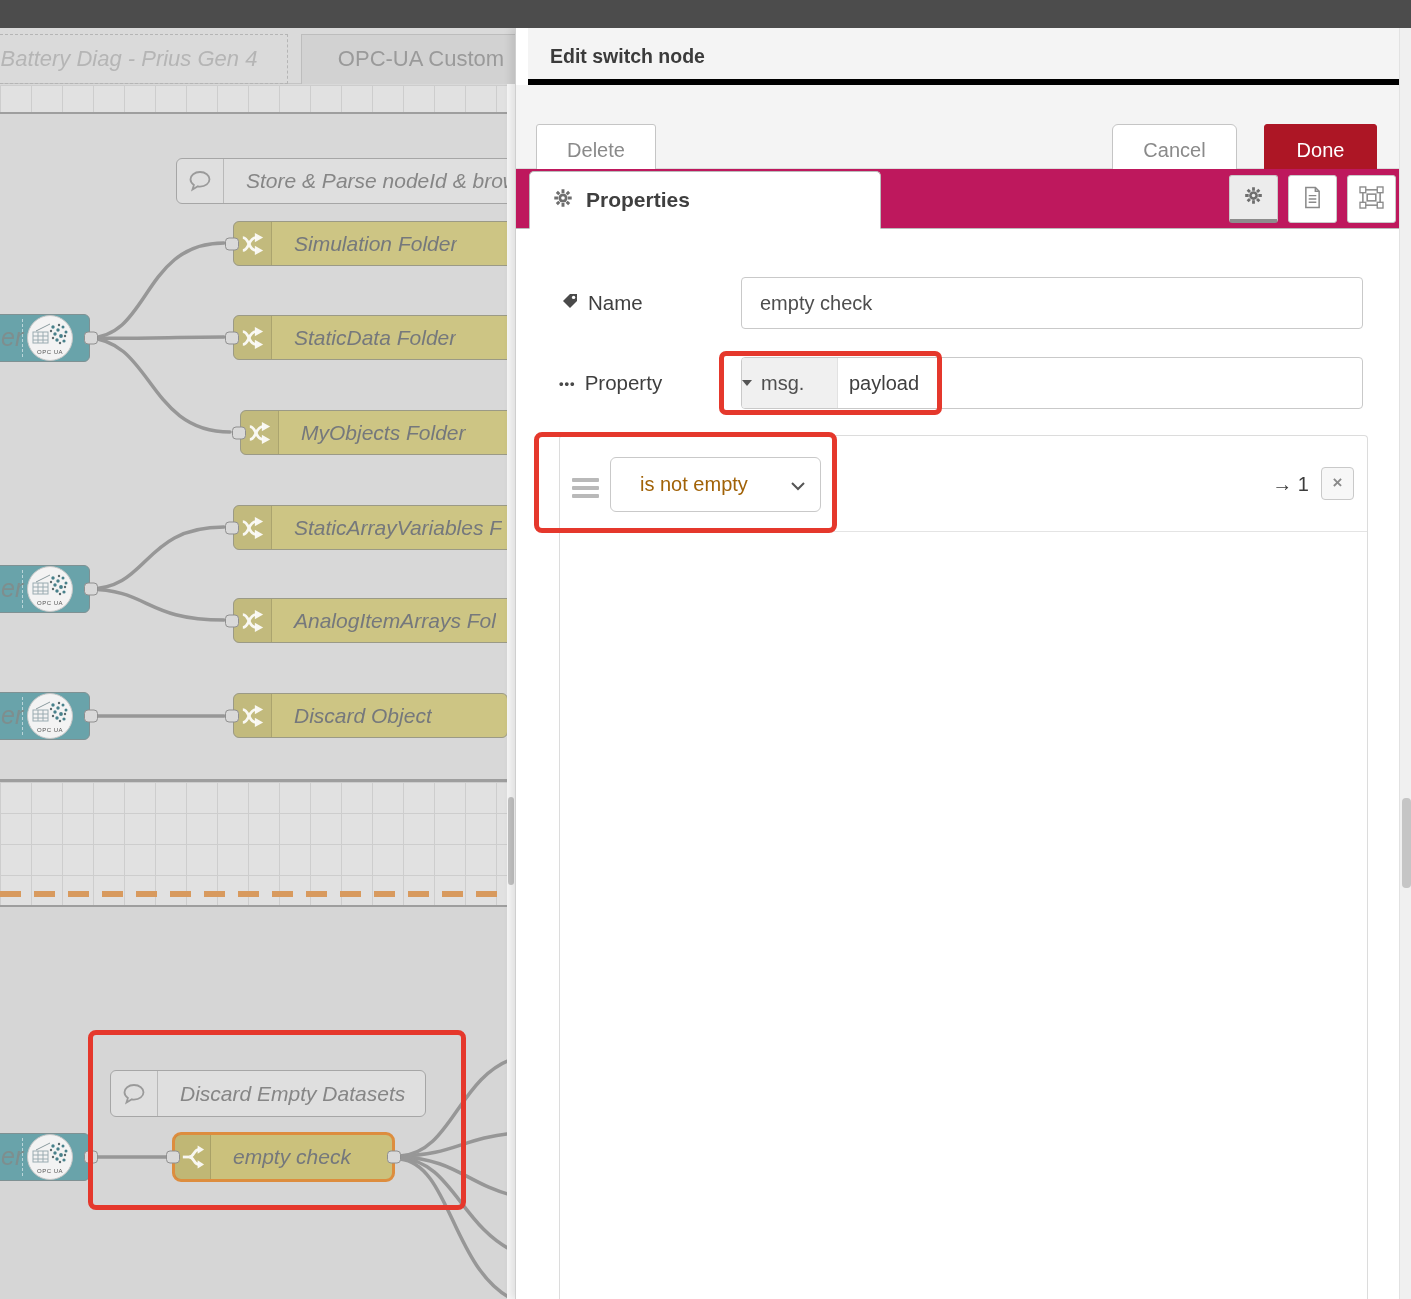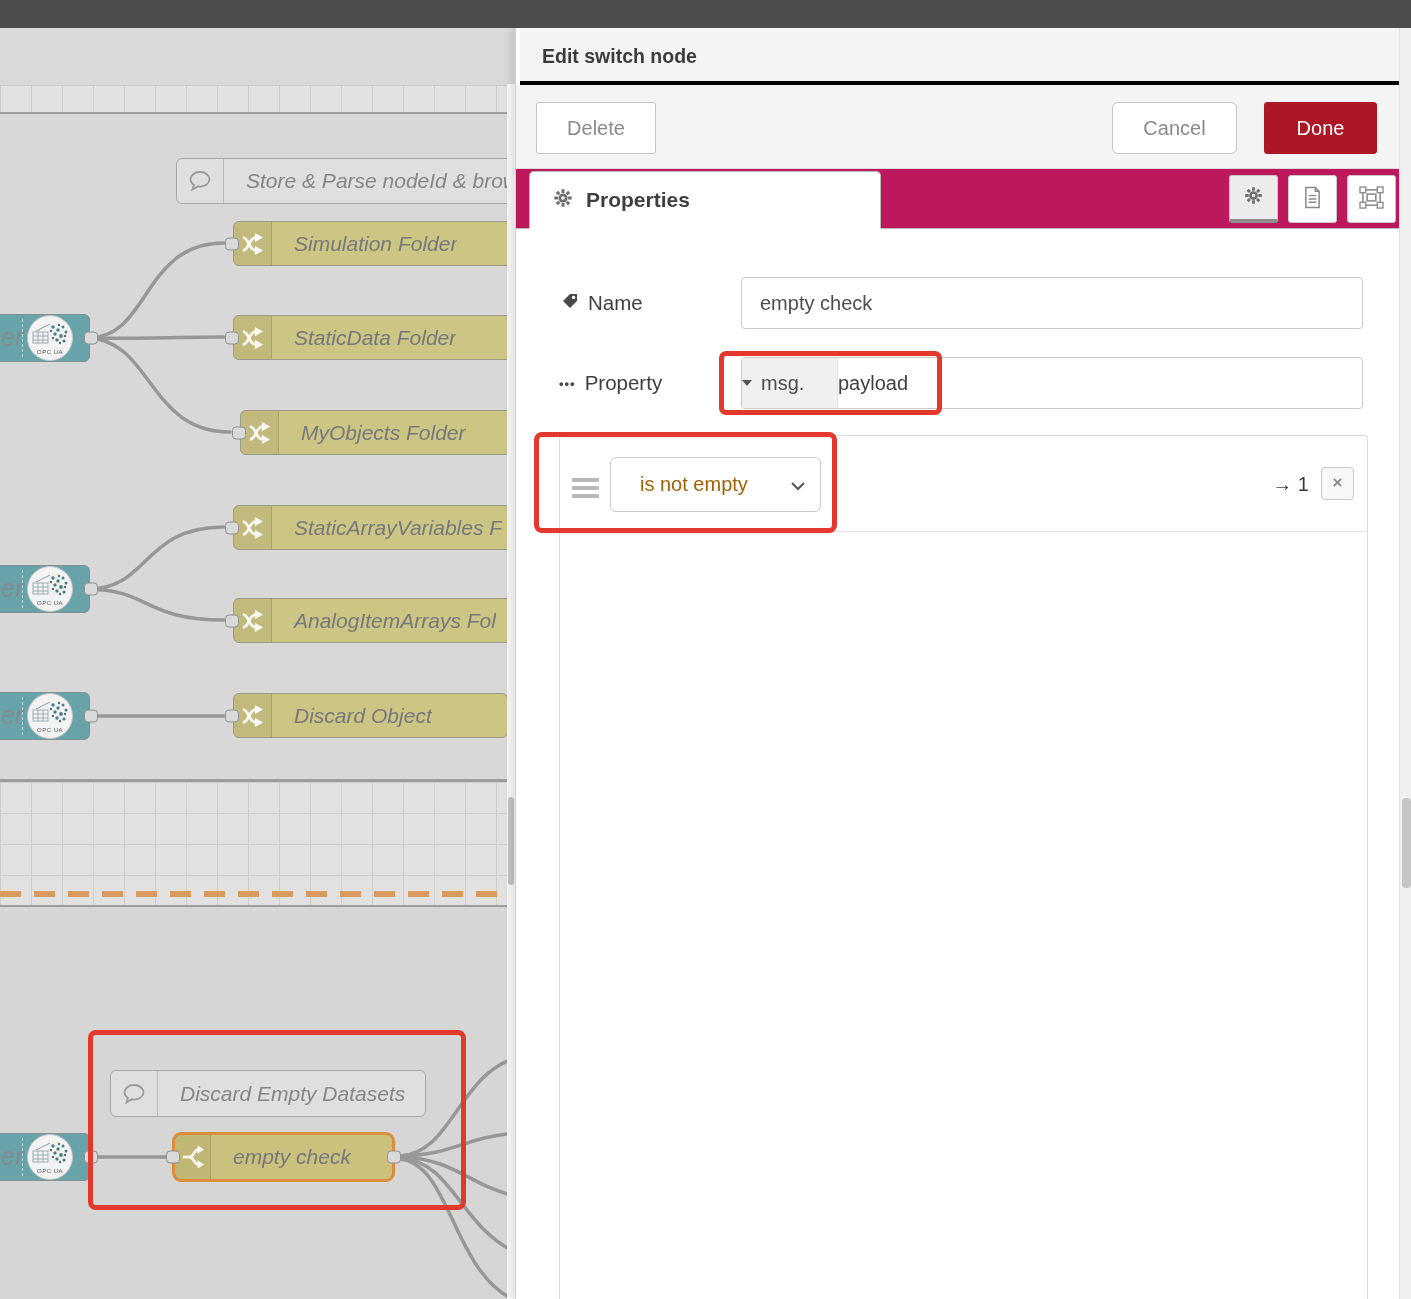--- a/index.html
+++ b/index.html
@@ -48,24 +48,24 @@
   .port-in { left:-9px; } .port-out { right:-9px; }
 
   .ann { position:absolute; border:5.5px solid var(--annotation-red,#e5382c); border-radius:8px; z-index:40; pointer-events:none; }
 
   #cv-sb-track { position:absolute; left:507px; top:56px; width:8px; height:1215px; background:#f8f8f8; z-index:20; }
   #cv-sb-thumb { position:absolute; left:1px; top:713px; width:6px; height:88px; background:#c3c3c3; border-radius:3px; }
 
   
   #dialog { position:absolute; left:515px; top:28px; width:884px; height:1271px; background:#fff;
     border-left:1px solid #cfcfcf; box-shadow:-4px 0 8px rgba(0,0,0,0.10); z-index:30; }
-  #dlg-header { position:absolute; left:4px; top:0; width:100%; height:57px; background:#f4f4f4; border-bottom:4px solid #000000; }
+  #dlg-header { position:absolute; left:12px; top:0; width:100%; height:57px; background:#f4f4f4; border-bottom:6px solid #000000; }
   #dlg-title { padding-left:22px; line-height:57px; font-size:19.5px; font-weight:bold; color:#3b3b3b; }
   #dlg-toolbar { position:absolute; left:0; top:57px; width:100%; height:84px; background:#f4f4f4; border-bottom:1px solid #dcdcdc; }
-  .btn { position:absolute; border-radius:3px; font-size:20px; text-align:center; line-height:50px; cursor:pointer; }
+  .btn { position:absolute; border-radius:3px; font-size:20px; text-align:center; line-height:50px; cursor:pointer;margin-top:22px; }
   .btn-plain { background:#fff; border:1px solid #c5c5c5; color:#8a8a8a; }
   #btn-delete { left:20px; top:17px; width:120px; height:52px; }
   #btn-cancel { right:162px; top:17px; width:125px; height:52px;border-radius:6px; }
   #btn-done { right:22px; top:17px; width:113px; height:52px; background:var(--done-red,#ad1625); color:#fff; border:1px solid var(--done-red,#ad1625); }
 
   #dlg-tabrow { position:absolute; left:0; top:141px; width:100%; height:60px; background:#be185d; border-bottom:1px solid #bbb; }
   #tab-properties { position:absolute; left:13px; top:2px; width:352px; height:58px; background:#fff;
     border:1px solid #bbb; border-bottom:1px solid #fff; border-radius:5px 5px 0 0; z-index:2;
     display:flex; align-items:center; gap:12px; padding-left:22px; }
   #tab-properties .tab-text { font-size:21px; font-weight:bold; color:#3f3f3f; }
@@ -75,21 +75,21 @@
   #mb-doc { left:772px; }
   #mb-app { left:831px; }
 
   .fld-label { position:absolute; display:flex; align-items:center; gap:9px; height:52px; font-size:20.5px; color:#3f3f3f; }
   .txt-input { position:absolute; left:225px; width:622px; height:52px; border:1px solid #c9c9c9; border-radius:4px;
     font-size:20px; color:#4e4e4e; padding-left:18px; font-family:"Liberation Sans",sans-serif; background:#fff; }
   #typed-input { position:absolute; left:225px; top:329px; width:622px; height:52px; border:1px solid #c9c9c9; border-radius:4px; display:flex; }
   #ti-prefix { width:96px; background:#f0f0f0; border-right:1px solid #e2e2e2; border-radius:3px 0 0 3px;
     display:flex; align-items:center; gap:9px; font-size:20px; color:#4e4e4e; cursor:pointer; }
   .caret-down { width:0; height:0; border-left:5px solid transparent; border-right:5px solid transparent; border-top:6px solid #555; }
-  #ti-value { flex:1; line-height:50px; font-size:20px; color:#3f3f3f; }
+  #ti-value { flex:1; line-height:50px; font-size:20px; color:#3f3f3f; padding-left:11px; }
 
   #rule-box { position:absolute; left:43px; top:407px; width:809px; bottom:0; background:#fff;
     border:1px solid #dcdcdc; border-bottom:none; border-radius:4px 4px 0 0; }
   #rule-row { position:relative; height:96px; border-bottom:1px solid #e4e4e4; }
   #drag-handle { position:absolute; left:12px; top:42px; }
   #drag-handle div { width:27px; height:4px; background:#b9b9b9; margin-bottom:4px; border-radius:1px; }
   #op-select { position:absolute; left:50px; top:21px; width:211px; height:55px; border:1px solid #c9c9c9; border-radius:6px;
     background:#fff; cursor:pointer; }
   #op-select .op-txt { line-height:53px; font-size:20px; color:#a16207; padding-left:29px; }
   #op-select svg { position:absolute; right:15px; top:24px; }
@@ -102,20 +102,24 @@
   #pg-sb-thumb { position:absolute; left:1.5px; top:770px; width:9px; height:90px; background:#c5c5c5; border-radius:4px; }
 </style>
 </head>
 <body>
 
 <div id="stage">
 
   <div id="topbar"></div>
 
   <div id="canvas">
+    <div id="tabbar">
+      <div id="wtab1" class="wtab">Battery Diag - Prius Gen 4</div>
+      <div id="wtab2" class="wtab">OPC-UA Custom</div>
+    </div>
 
     <div class="strip grid" style="top:57px;height:27px;"></div>
     <div class="strip gline" style="top:84px;height:2px;"></div>
     <div class="strip" style="top:86px;height:665px;background:#d8d8d8;"></div>
     <div class="strip gline" style="top:751px;height:3px;"></div>
     <div class="strip grid" style="top:754px;height:123px;"></div>
     <div class="strip dashline" style="top:863px;height:6px;z-index:2;"></div>
     <div class="strip gline" style="top:877px;height:2px;"></div>
     <div class="strip" style="top:879px;height:392px;background:#d6d6d6;"></div>
 

